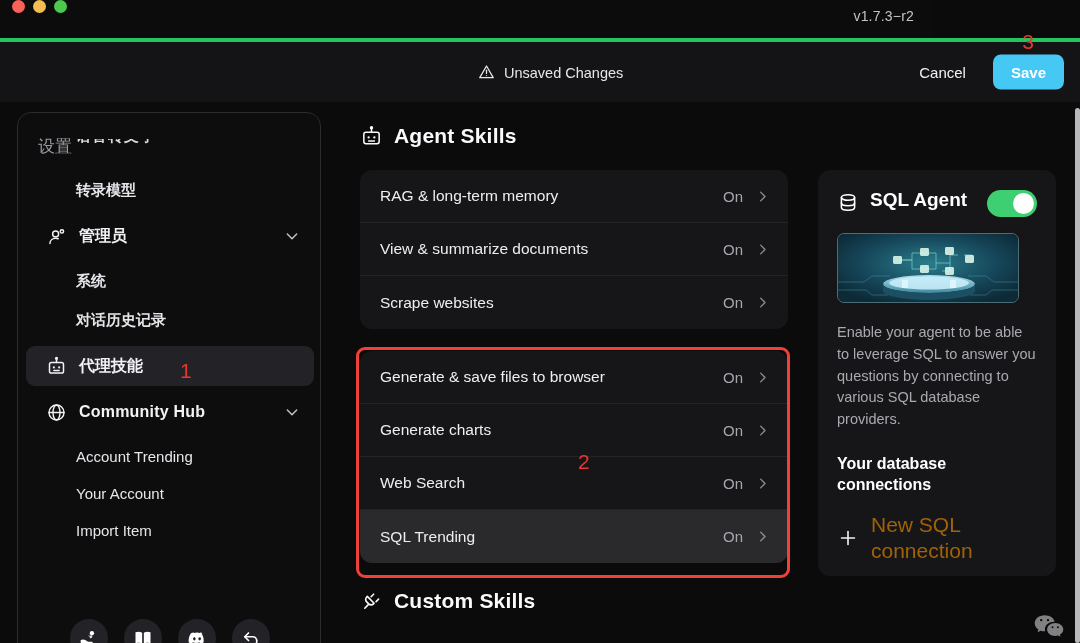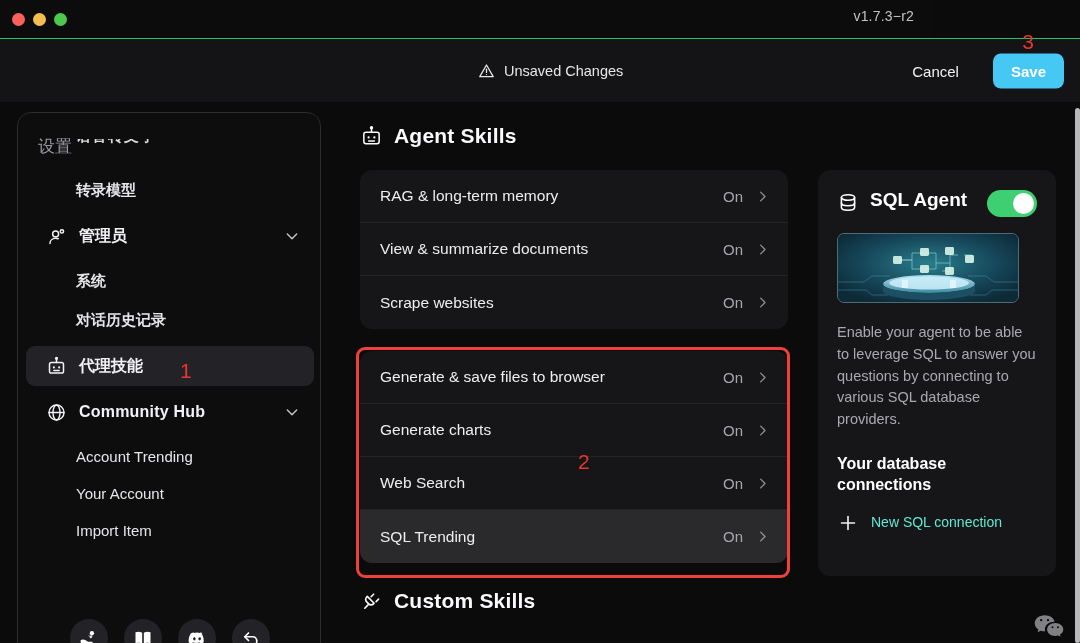--- a/index.html
+++ b/index.html
@@ -14,51 +14,51 @@
     width: 1080px; height: 643px;
     background: #0b0b0c;
     overflow: hidden;
   }
 
   
   .titlebar {
     position: absolute; top: 0; left: 0;
     width: 932px; height: 38px;
     background: #0c0c0d;
-    display: flex; align-items: center;
+    display: flex; align-items: flex-start;
   }
   .traffic { display: flex; gap: 8px; padding-left: 12px; }
   .dot { width: 13px; height: 13px; border-radius: 50%; }
   .dot.red { background: #f9625a; }
   .dot.yellow { background: #f5bd4f; }
   .dot.green { background: #4cc94c; }
   .version {
     position: absolute; right: 18px; top: 8px;
     color: #c4c4c8; font-size: 14px; letter-spacing: .2px;
   }
 
   
   .headerbar {
     position: absolute; top: 38px; left: 0;
     width: 1080px; height: 64px;
     background: #141416;
-    border-top: 1px solid #22c55e;
+    border-top: 4px solid #22c55e;
     display: flex; align-items: center;
   }
   .unsaved {
     position: absolute; left: 478px; top: 50%;
     transform: translateY(-50%);
     display: flex; align-items: center; gap: 9px;
     color: #e7e7ea; font-size: 14.5px;
   }
   .warn-ico { width: 17px; height: 17px; display: block; }
   .hdr-actions {
     position: absolute; right: 16px; top: 50%;
     transform: translateY(-50%);
-    display: flex; align-items: center; gap: 19px;
+    display: flex; align-items: center; gap: 12px;
   }
   .btn-cancel {
     background: transparent; color: #f1f1f3;
     border: none; border-radius: 7px;
     padding: 9px 15px; font-size: 15px;
     font-family: "Liberation Sans", sans-serif;
     cursor: pointer;
   }
   .btn-save {
     background: #46c8f5; color: #ffffff;
@@ -220,21 +220,21 @@
   .sql-sub {
     margin-top: 22px;
     color: #ffffff; font-size: 16px; font-weight: 700; line-height: 1.35;
   }
   .sql-new {
     margin-top: 16px;
     display: flex; align-items: center; gap: 12px;
     cursor: pointer;
   }
   .plus-ico { width: 22px; height: 22px; flex: 0 0 22px; }
-  .sql-new-label { color: #5eead4; font-size: 14px; line-height: 1.25; }
+  .sql-new-label { color: #a16207; font-size: 21px; line-height: 1.25; }
 
   
   .watermark {
     position: absolute; right: 16px; bottom: 3px;
     display: flex; align-items: center; gap: 9px;
     opacity: .55; z-index: 35; pointer-events: none;
   }
   .wm-text {
     color: #d8d8dc; font-size: 25px; letter-spacing: 1px;
     font-family: "DejaVu Sans", sans-serif;

